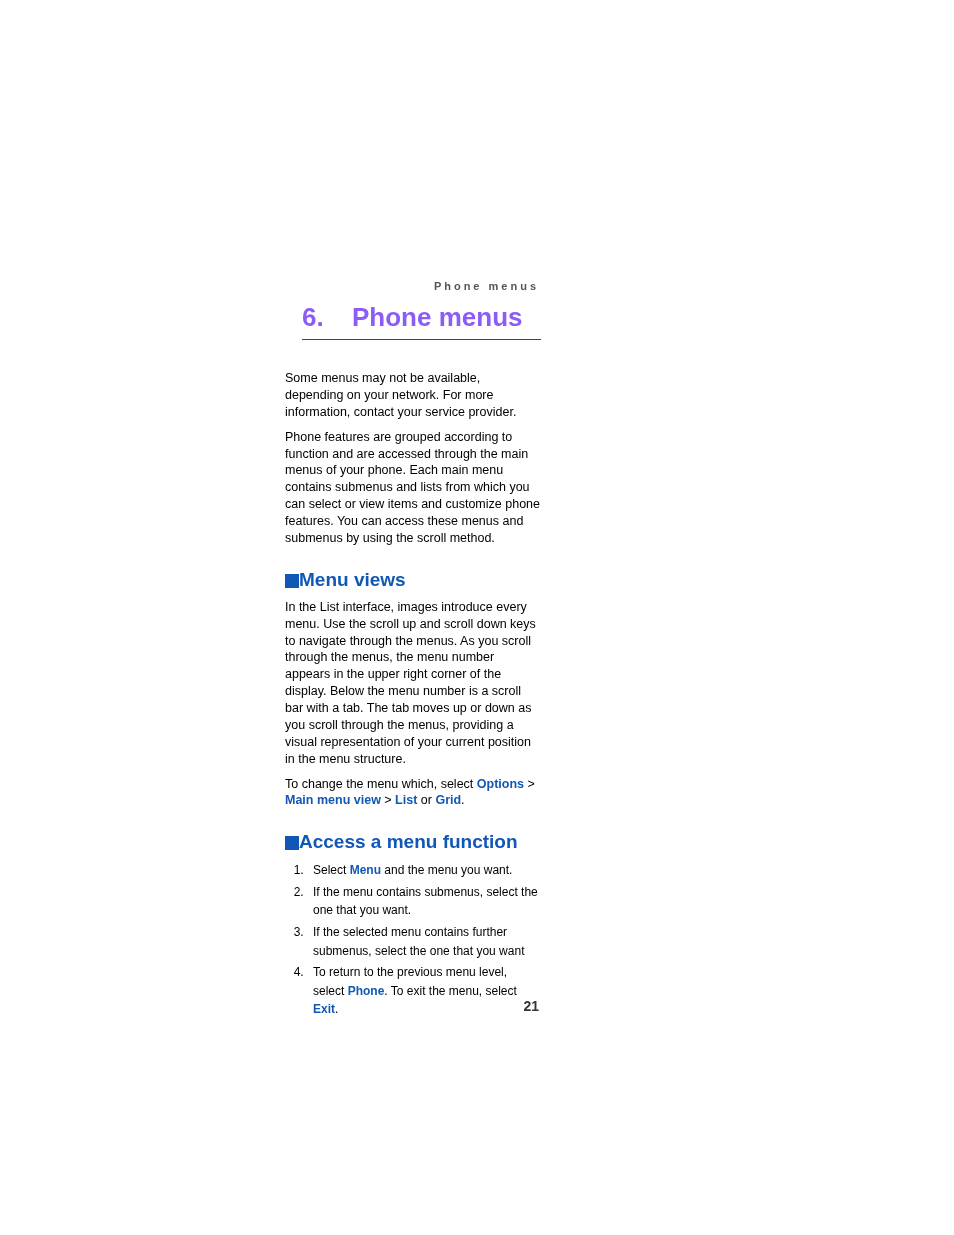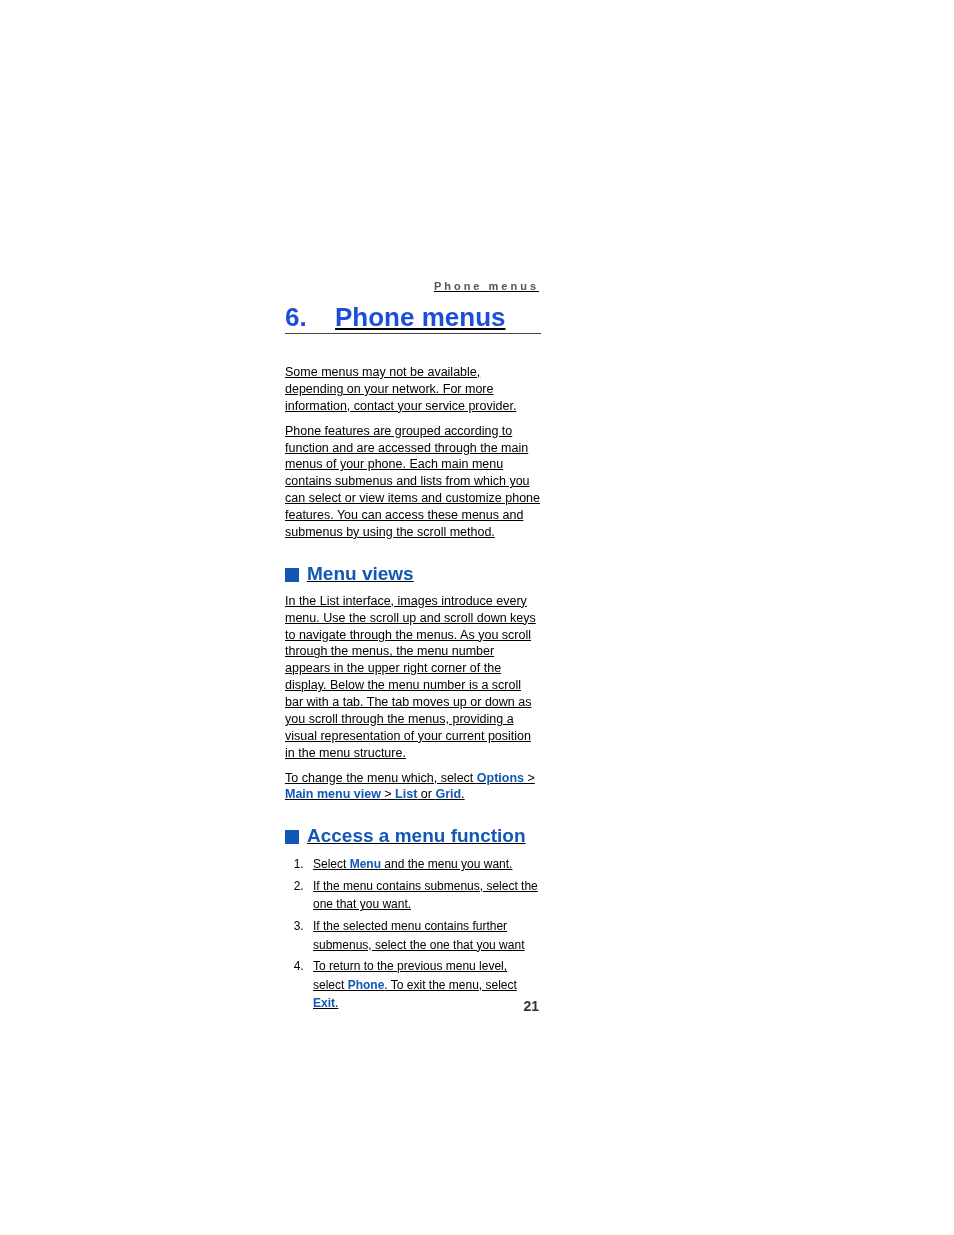--- a/index.html
+++ b/index.html
@@ -11,56 +11,56 @@
     background: #ffffff;
     font-family: Verdana, Geneva, sans-serif;
     color: #000;
   }
   .page {
     position: relative;
     width: 811px;
     height: 1235px;
     box-sizing: border-box;
     padding: 280px 270px 0 285px;
-    text-decoration: underline;
   }
   .running-header {
     text-align: right;
     font-size: 11px;
     font-weight: bold;
     letter-spacing: 3px;
     color: #555;
     margin-bottom: 10px;
     margin-right: 2px;
   }
   .chapter-title {
-    color: #1d4ed8;
+    color: #8b5cf6;
     font-size: 26px;
     font-weight: bold;
     border-bottom: 1.5px solid #444;
-    margin: 0 0 30px 0;
+    padding-bottom: 6px;
+    margin: 0 0 30px 17px;
   }
   .chapter-num {
     display: inline-block;
     width: 50px;
   }
   p {
     font-size: 12.5px;
     line-height: 1.35;
     margin: 0 0 8px 0;
     color: #000;
   }
   .section-title {
     color: #1158b6;
     font-size: 19px;
     font-weight: bold;
     margin: 22px 0 8px 0;
     display: flex;
     align-items: center;
-    gap: 8px;
+    gap: 0;
   }
   .section-title .sq {
     width: 14px;
     height: 14px;
     background: #1158b6;
     display: inline-block;
     flex-shrink: 0;
     margin-top:2px;
   }
   ol {

